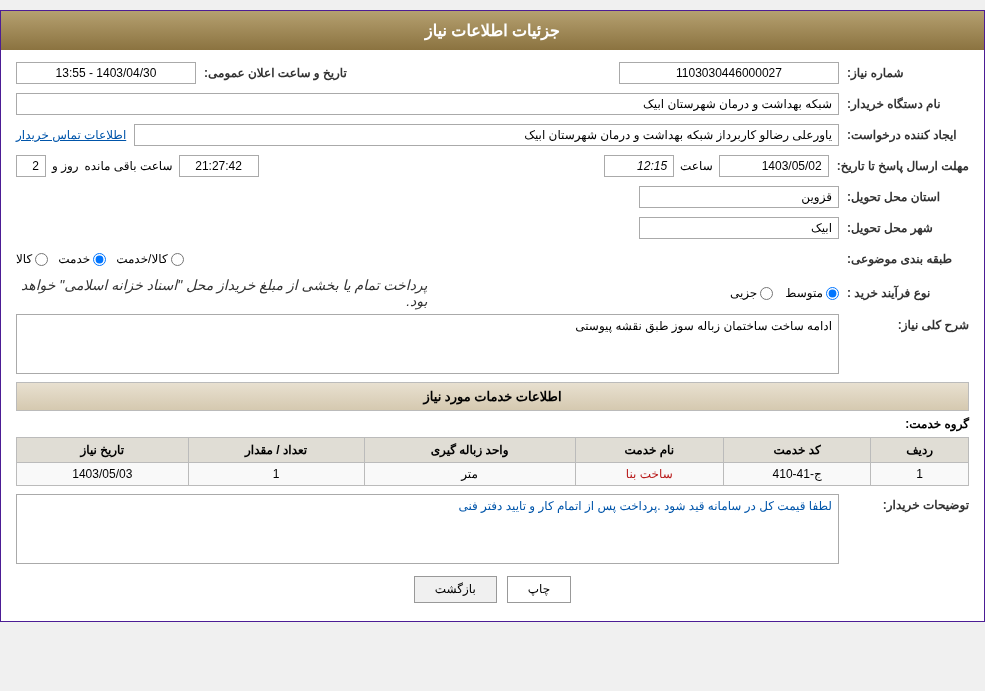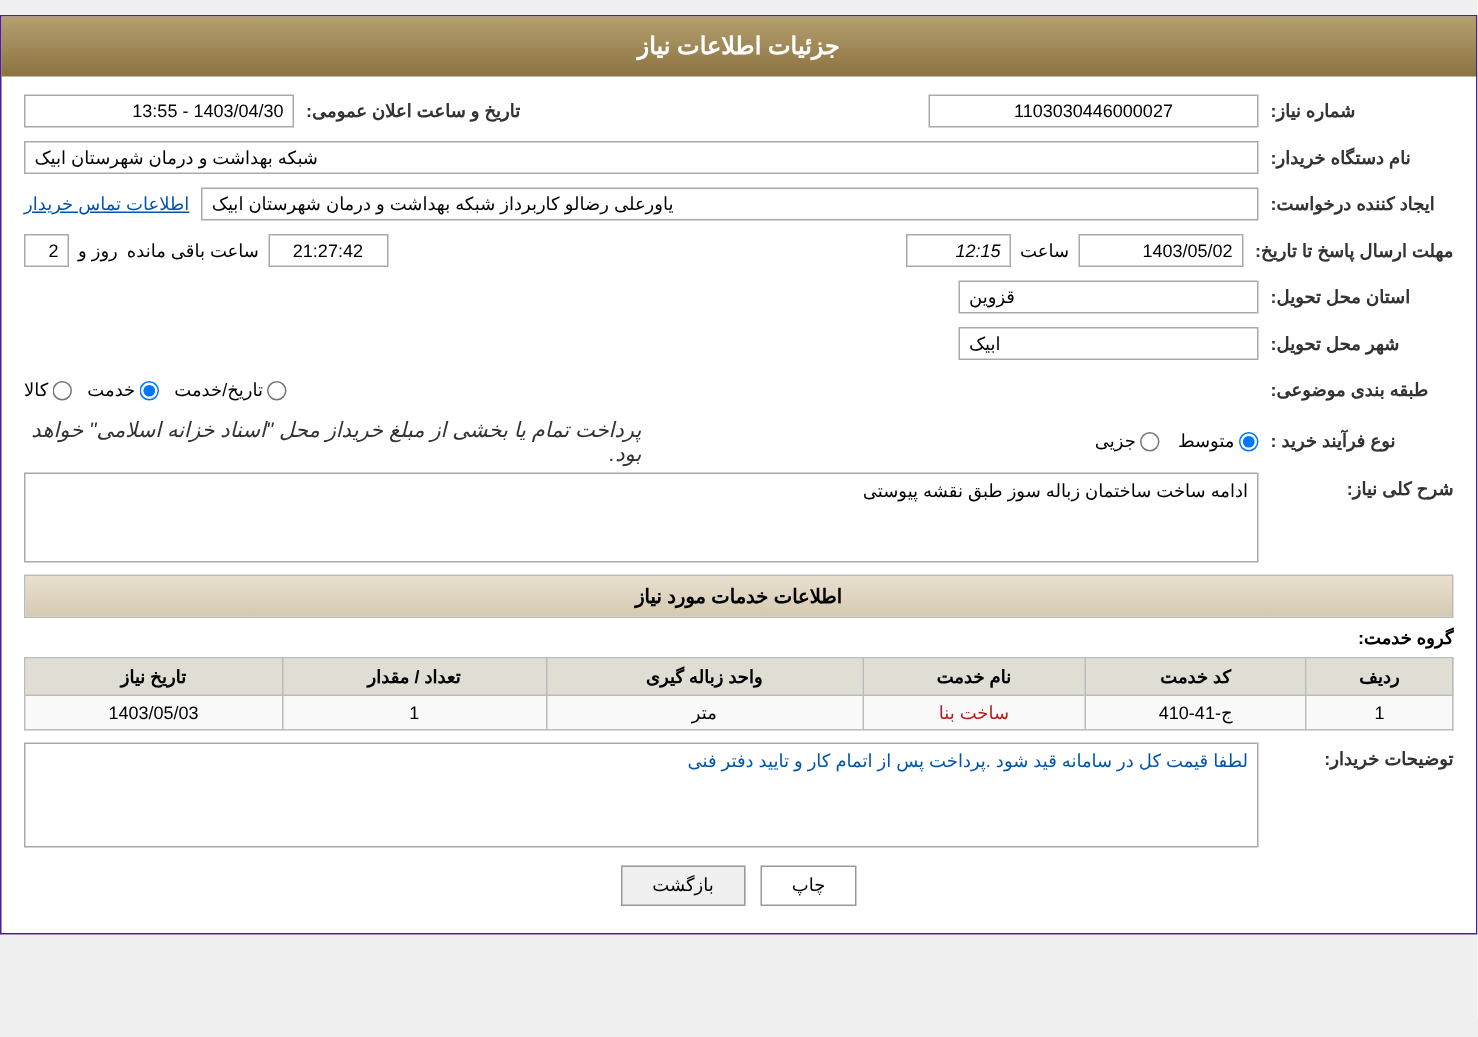--- a/index.html
+++ b/index.html
@@ -49,21 +49,21 @@
       text-align: left;
       padding-left: 8px;
       flex-shrink: 0;
     }
     .form-value {
       border: 1px solid #aaa;
       background: #fff;
       padding: 3px 6px;
       min-height: 22px;
       flex: 1;
-      text-align: left;
+      text-align: right;
     }
     .inline-group {
       display: flex;
       align-items: center;
       gap: 6px;
       flex: 1;
     }
     .field-box {
       border: 1px solid #aaa;
       background: #fff;
@@ -72,20 +72,21 @@
     }
     .date-field { min-width: 110px; }
     .time-field { min-width: 70px; font-style: italic; }
     .day-field { min-width: 30px; }
     .announce-date-field {
       border: 1px solid #aaa;
       background: #fff;
       padding: 3px 6px;
       min-height: 22px;
       min-width: 180px;
+      text-align: center;
     }
     .radio-group {
       display: flex;
       align-items: center;
       gap: 10px;
       flex: 1;
       justify-content: flex-end;
     }
     .radio-item {
       display: flex;
@@ -264,21 +265,21 @@
     <div class="form-row">
       <span class="form-label">شهر محل تحویل:</span>
       <div class="form-value" style="max-width:200px;">ابیک</div>
     </div>
 
     <div class="form-row">
       <span class="form-label">طبقه بندی موضوعی:</span>
       <div class="radio-group">
         <div class="radio-item">
           <input type="radio" name="category" value="kala_khedmat" style="">
-          <label>تاریخ/خدمت</label>
+          <label>کالا/خدمت</label>
         </div>
         <div class="radio-item">
           <input type="radio" name="category" value="khedmat" checked="" style="">
           <label>خدمت</label>
         </div>
         <div class="radio-item">
           <input type="radio" name="category" value="kala" style="">
           <label>کالا</label>
         </div>
       </div>

